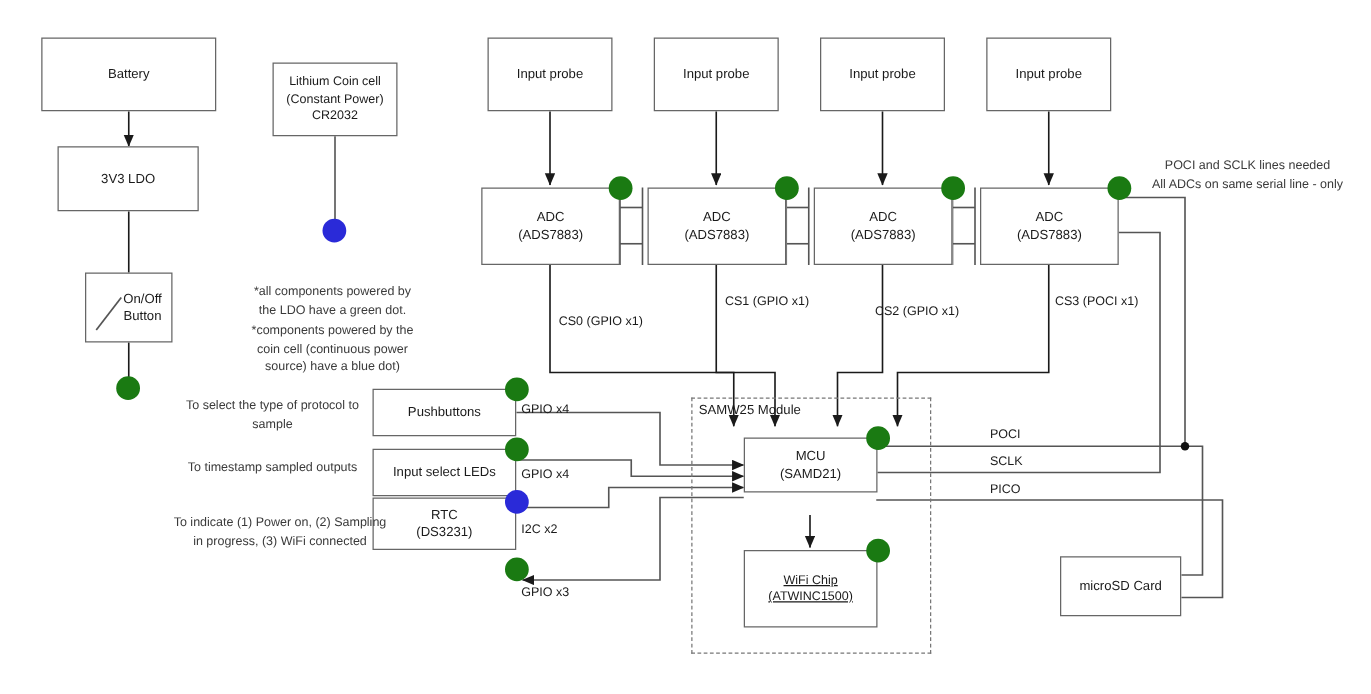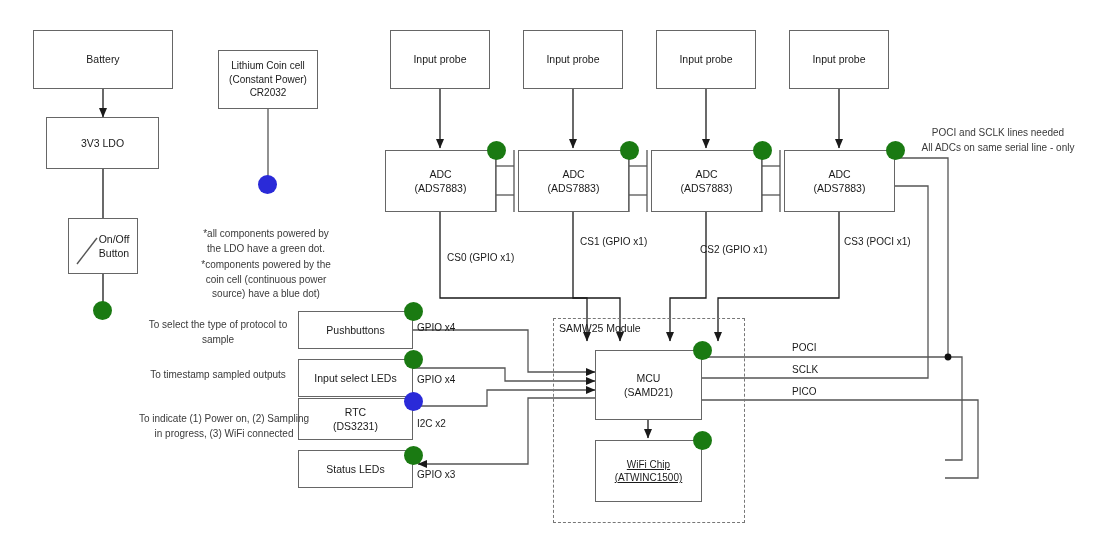--- a/index.html
+++ b/index.html
@@ -230,21 +230,21 @@
   <div class="wire-label" style="left:844px; top:236px;">CS3 (POCI x1)</div>
 
   <div class="note center" style="left:908px; top:126px; width:180px;">
     <div>POCI and SCLK lines needed</div>
     <div>All ADCs on same serial line - only</div>
   </div>
 
   <div class="dashed-group" style="left:553px; top:318px; width:192px; height:205px;"></div>
   <div class="group-label" style="left:559px; top:322px;">SAMW25 Module</div>
 
-  <div class="box" style="left:595px; top:350px; width:107px; height:70px;">
+  <div class="box" style="left:595px; top:350px; width:107px; height:44px;">
     <div>
       <span>MCU</span>
       <span>(SAMD21)</span>
     </div>
   </div>
   <div class="dot" style="left:693px; top:341px; width:19px; height:19px; background:#1a7a12;"></div>
 
   <div class="box" style="left:595px; top:440px; width:107px; height:62px; font-size:10px;text-decoration:underline;">
     <div>
       <span>WiFi Chip</span>
@@ -267,28 +267,28 @@
 
   <div class="box" style="left:298px; top:398px; width:115px; height:42px;">
     <div>
       <span>RTC</span>
       <span>(DS3231)</span>
     </div>
   </div>
   <div class="dot" style="left:404px; top:392px; width:19px; height:19px; background:#2a2ad8;"></div>
   <div class="wire-label" style="left:417px; top:418px;">I2C x2</div>
 
-  <div class="box" style="left:298px; top:450px; width:115px; height:38px;">
-    <span>Status LEDs</span>
-  </div>
   <div class="dot" style="left:404px; top:446px; width:19px; height:19px; background:#1a7a12;"></div>
   <div class="wire-label" style="left:417px; top:469px;">GPIO x3</div>
 
   <div class="note center" style="left:138px; top:318px; width:160px;">To select the type of protocol to sample</div>
   <div class="note center" style="left:138px; top:368px; width:160px;text-align:center;">To timestamp sampled outputs</div>
   <div class="note center" style="left:138px; top:412px; width:172px;">To indicate (1) Power on, (2) Sampling in progress, (3) WiFi connected</div>
 
   <div class="wire-label" style="left:792px; top:342px;">POCI</div>
   <div class="wire-label" style="left:792px; top:364px;">SCLK</div>
   <div class="wire-label" style="left:792px; top:386px;">PICO</div>
 
+  <div class="box" style="left:848px; top:445px; width:97px; height:48px;">
+    <span>microSD Card</span>
+  </div>
 
 </div>
 
 </body></html>

